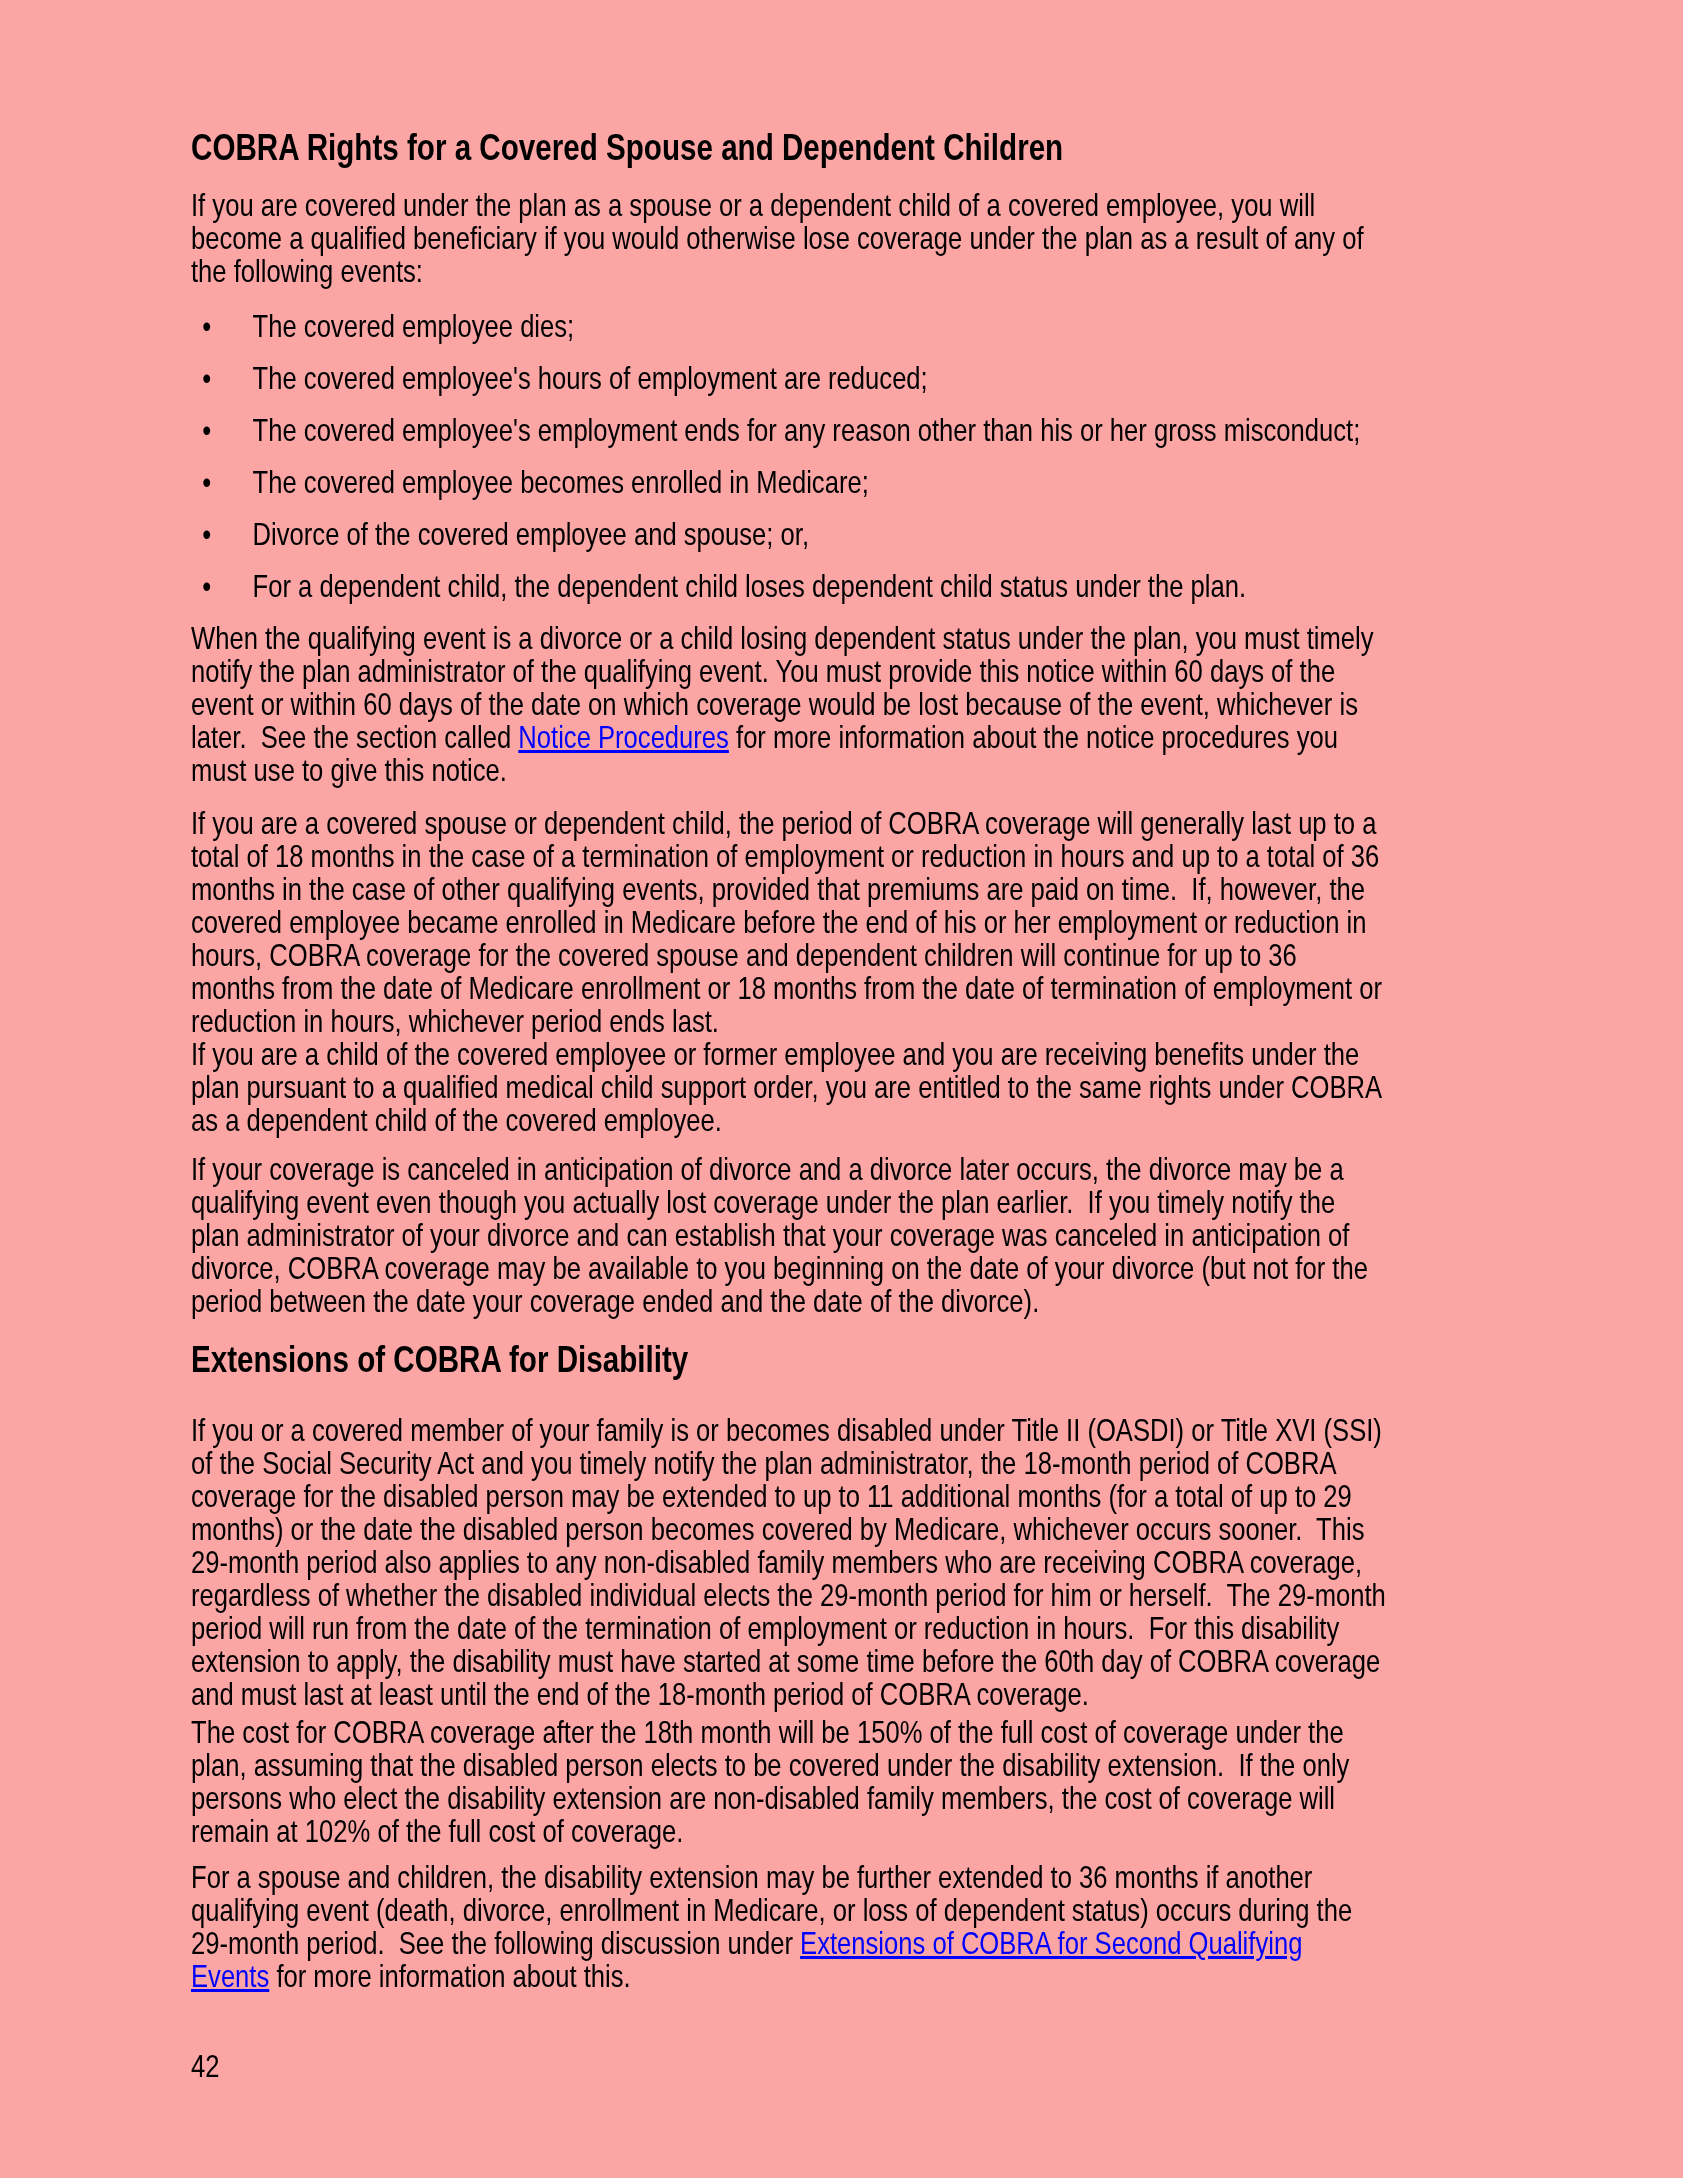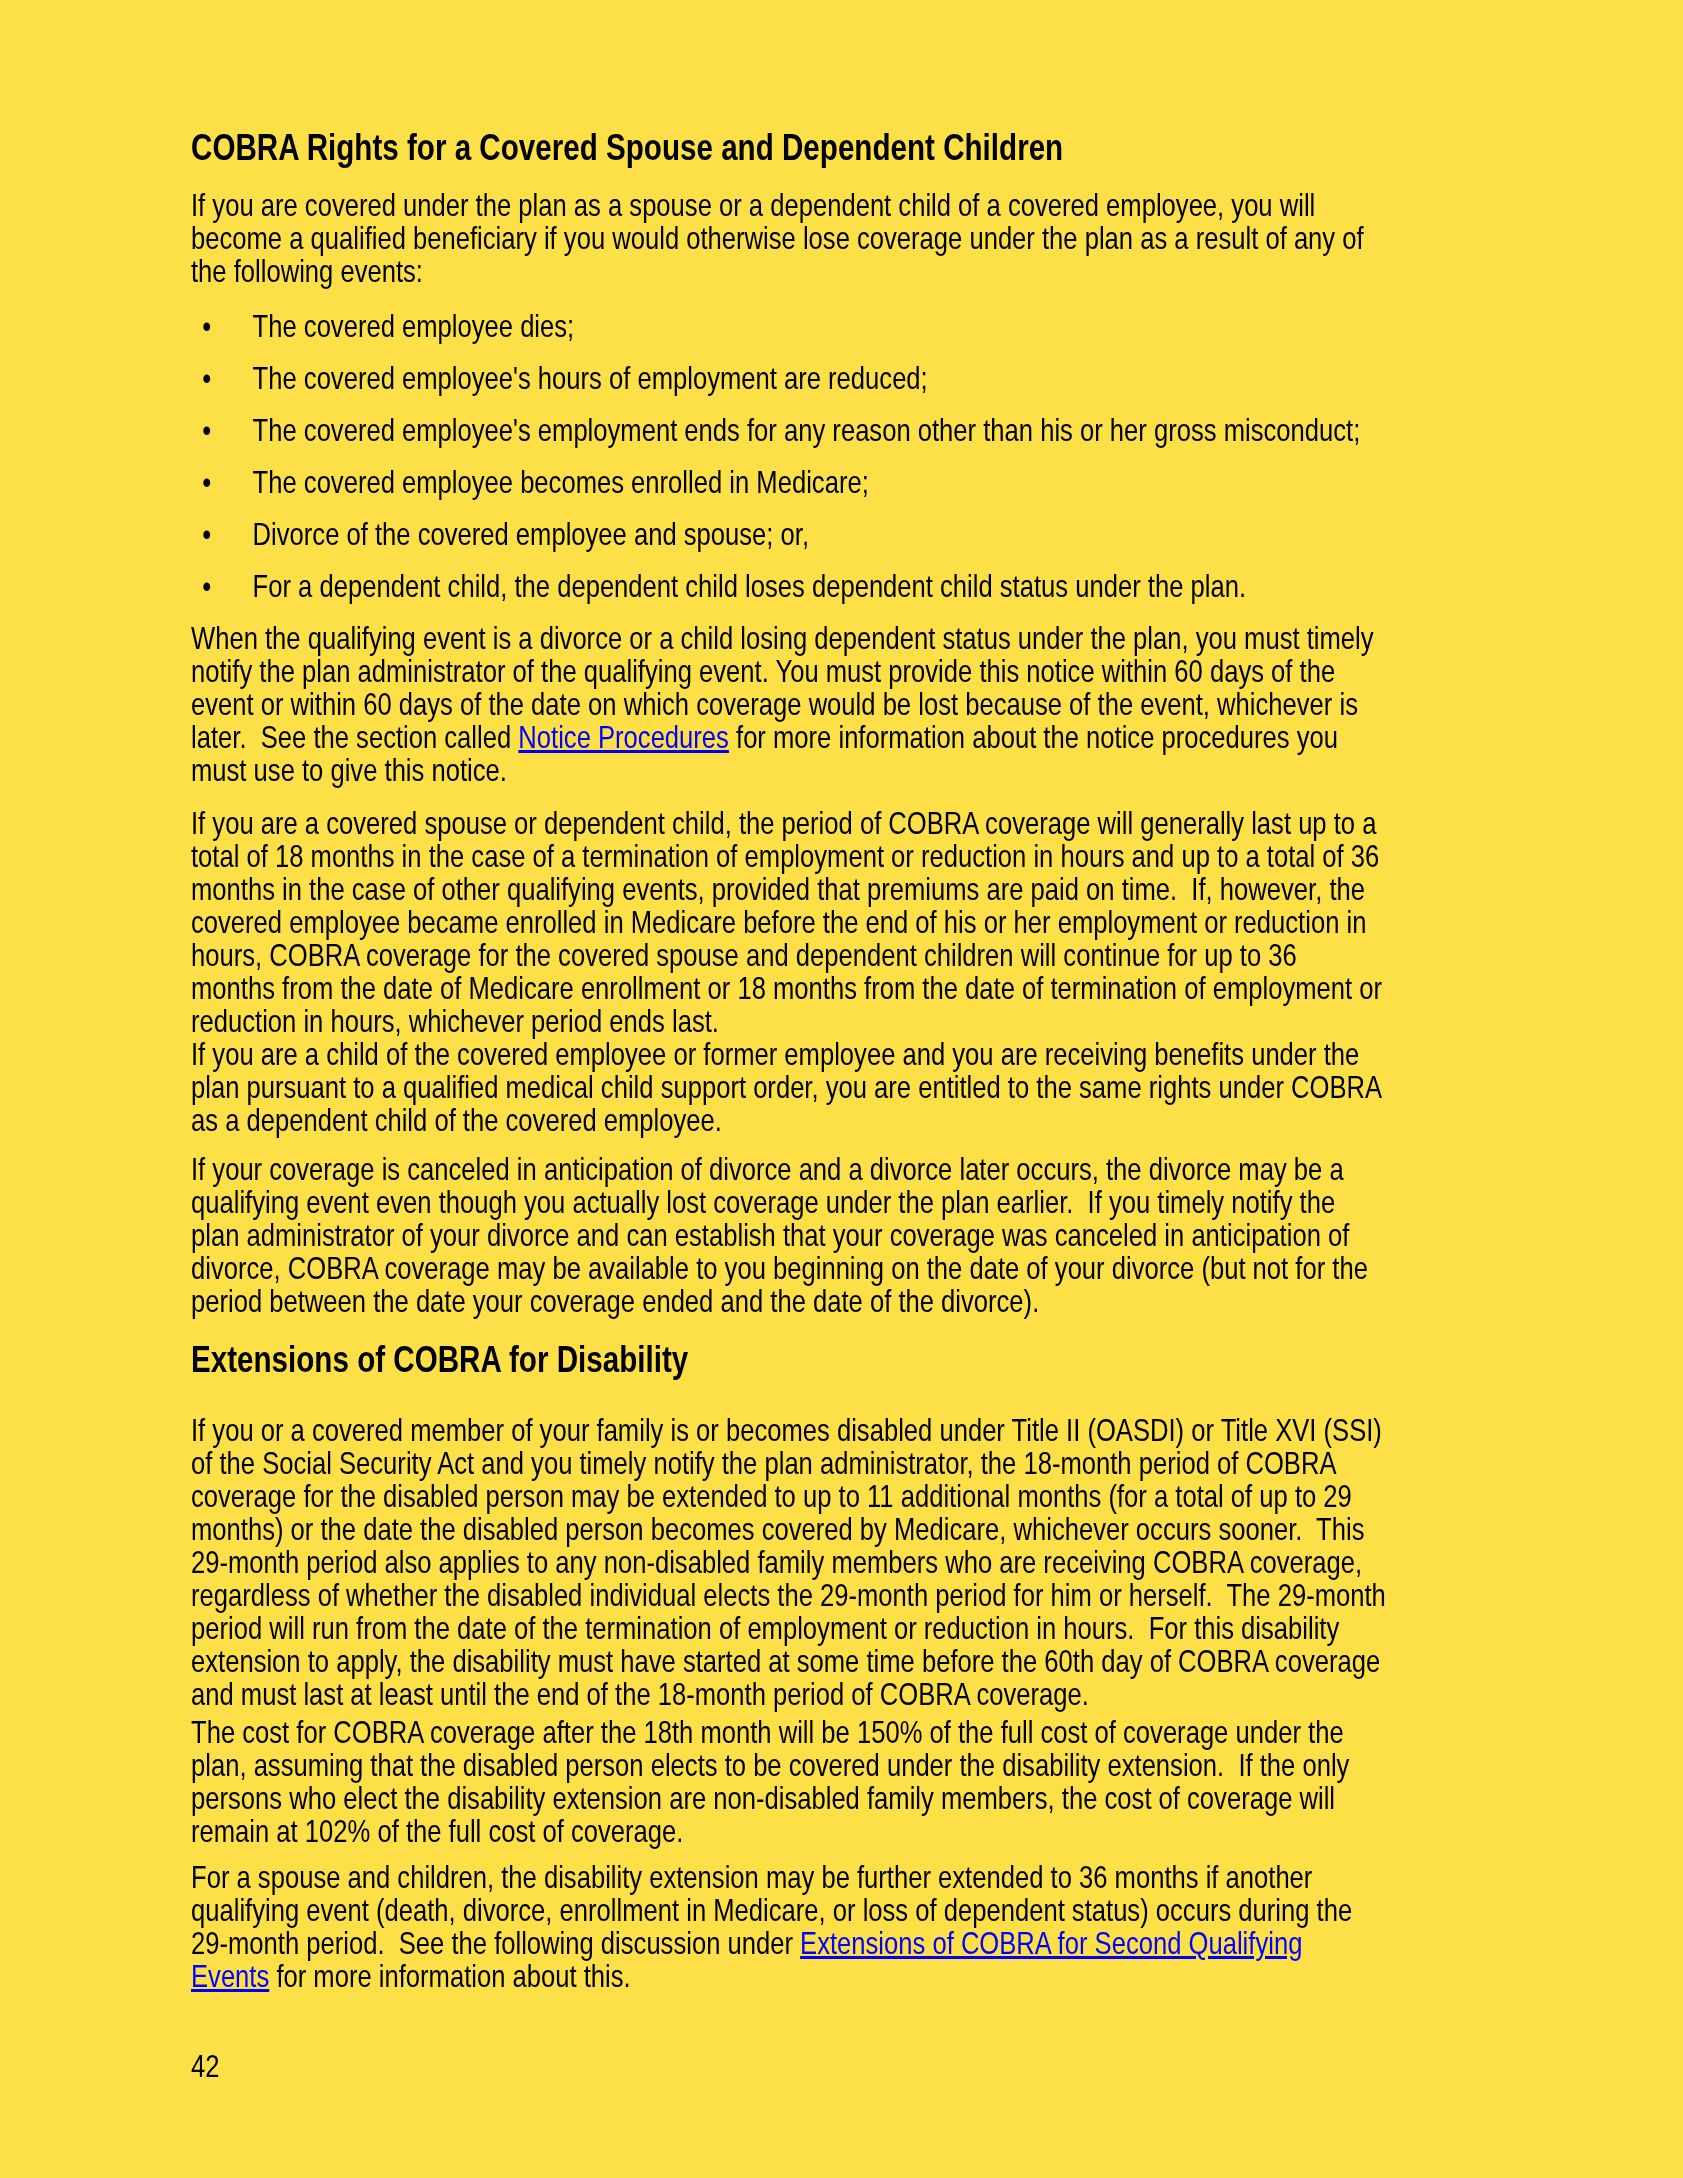--- a/index.html
+++ b/index.html
@@ -1,20 +1,20 @@
 <!DOCTYPE html>
 <html><head>
 <meta charset="utf-8">
 <style>
   html, body { margin: 0; padding: 0; background: #ffffff; }
   .page {
     position: relative;
     width: 1683px;
     height: 2178px;
-    background: #fde047;
+    background: #fca5a5;
     color: #000000;
     font-family: "Liberation Sans", "DejaVu Sans", sans-serif;
     overflow: hidden;
   }
   .block { position: absolute; left: 191px; width: 1584px; }
   .line {
     font-size: 32px;
     line-height: 33px;
     white-space: pre;
     transform: scaleX(0.8);

